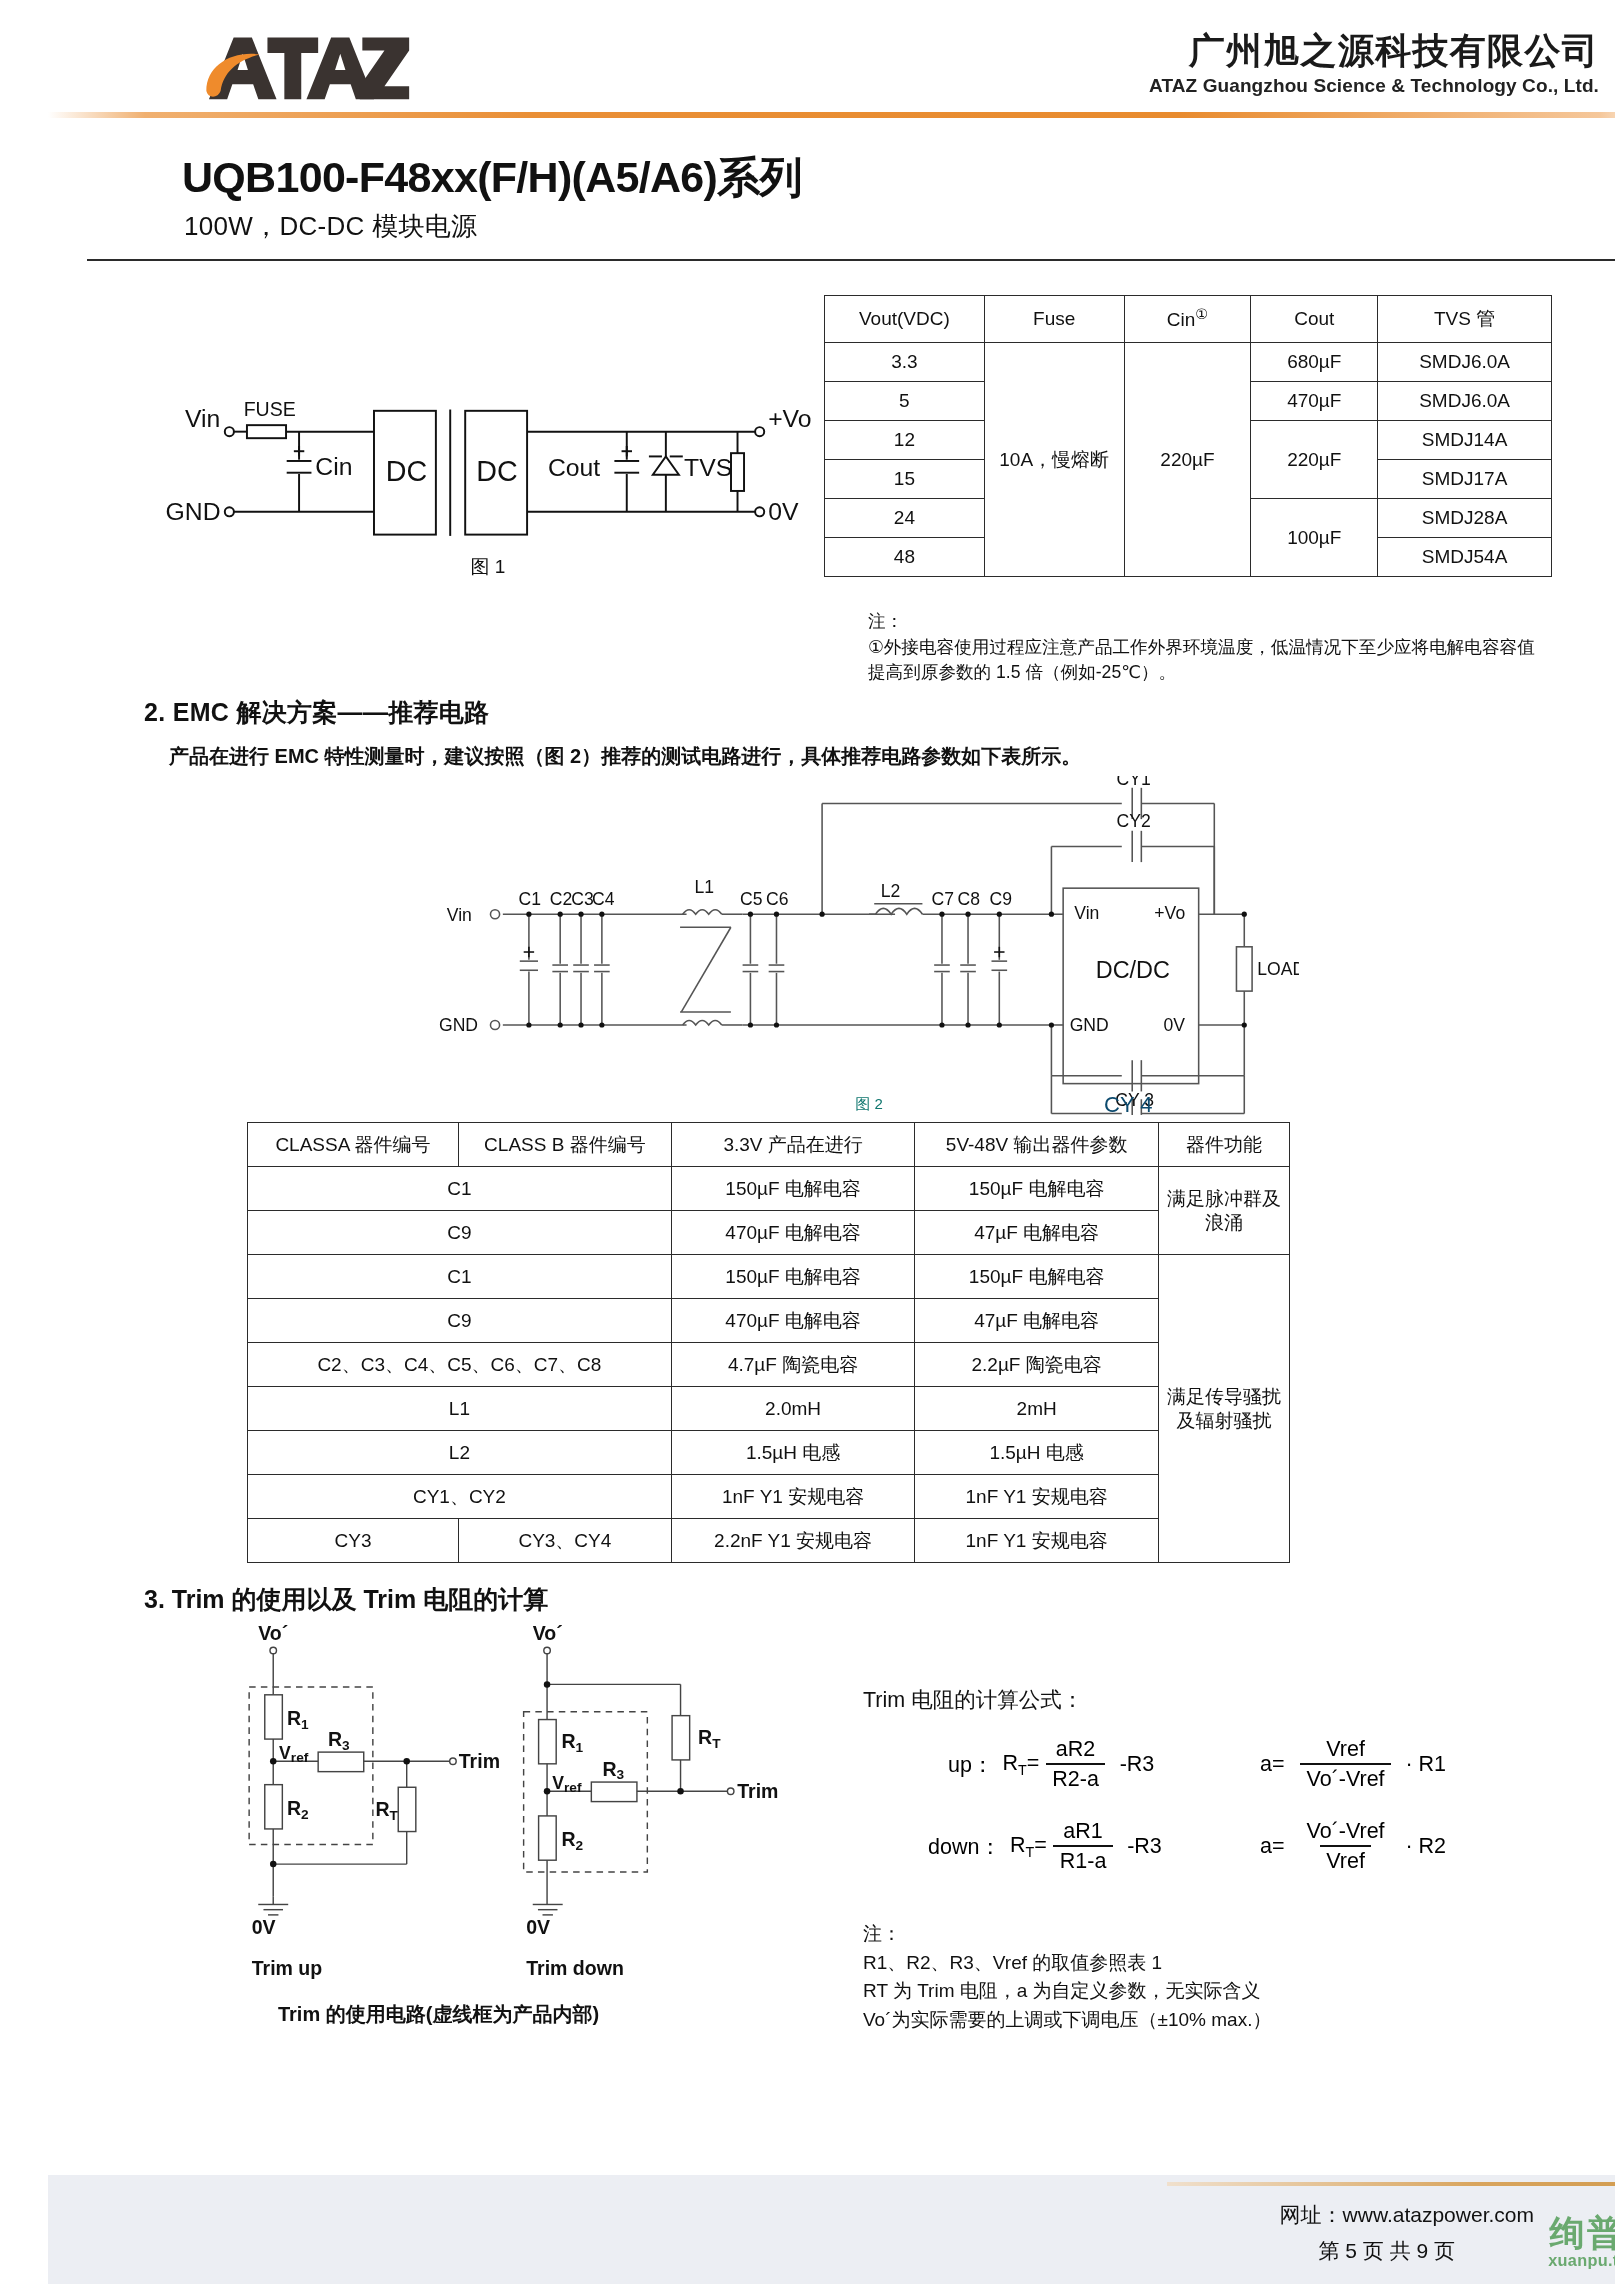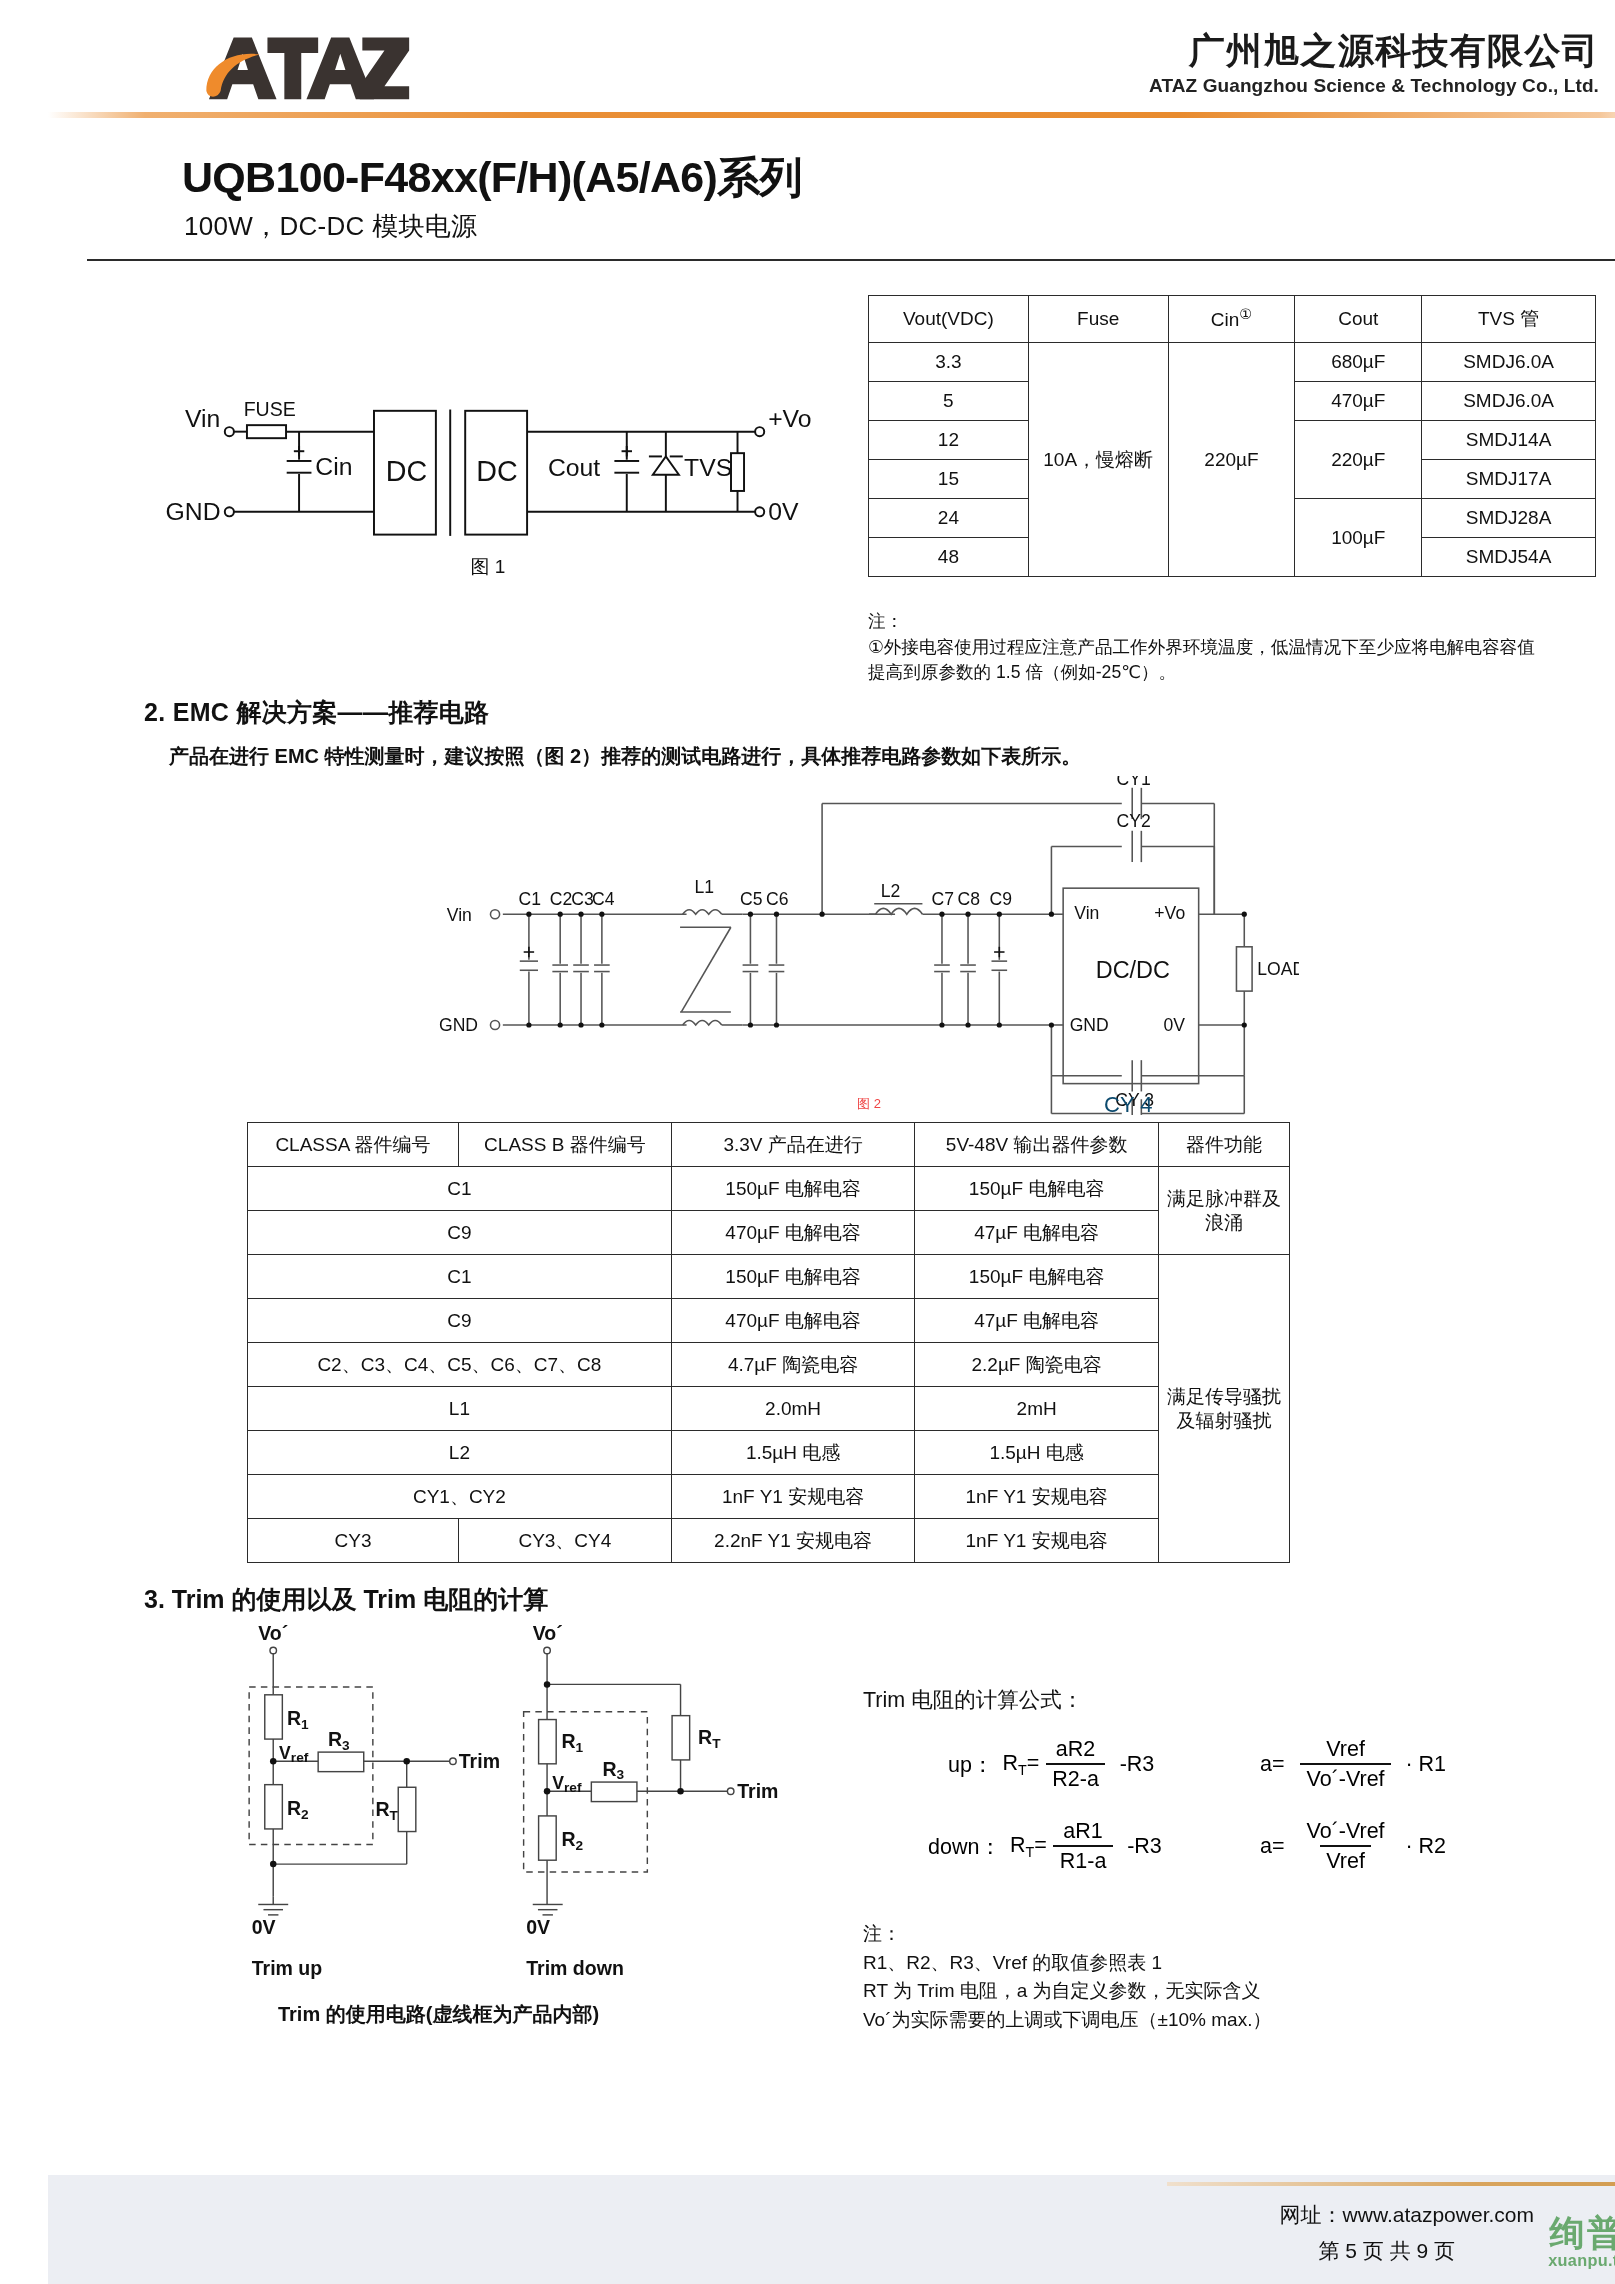--- a/index.html
+++ b/index.html
@@ -33,21 +33,21 @@
   .title-sub { position:absolute; left:136px; top:209px; font-size:26px; font-weight:400;
       color:#111; white-space:nowrap; letter-spacing:0.3px;}
   .title-rule { position:absolute; left:39px; top:259px; width:1538px; height:2px; background:#2b2b2b; }
 
   
   .fig1-wrap { position:absolute; left:111px; top:391px; width:658px; height:196px; }
   .fig1-cap { position:absolute; left:111px; top:554px; width:658px; text-align:center;
       font-size:19px; color:#111; }
 
   
-  .t1 { position:absolute; left:820px; top:295px; border-collapse:collapse; width:728px;
+  .t1 { position:absolute; left:776px; top:295px; border-collapse:collapse; width:728px;
         font-size:19px; }
   .t1 td, .t1 th { border:1.3px solid #2b2b2b; text-align:center; vertical-align:middle;
        font-weight:400; padding:0; height:39px; color:#111; }
   .t1 thead th { height:47px; font-weight:400; }
   .t1 .c-vout { width:160px; }
   .t1 .c-fuse { width:140px; }
   .t1 .c-cin  { width:127px; }
   .t1 .c-cout { width:127px; }
   .t1 .c-tvs  { width:174px; }
   sup.circ { font-size:14.3px; vertical-align:super; }
@@ -56,21 +56,21 @@
      line-height:1.45; color:#111; }
   .note1 .ln { display:block; white-space:nowrap; }
 
   
   .h2 { position:absolute; left:96px; top:696px; font-size:25px; font-weight:700; color:#111;
         letter-spacing:0.3px; white-space:nowrap; }
   .p2 { position:absolute; left:121px; top:743px; font-size:20px; color:#111; white-space:nowrap;font-weight:bold; }
 
   .fig2-wrap { position:absolute; left:391px; top:776px; width:860px; height:339px; }
   .fig2-cap { position:absolute; left:391px; top:1095px; width:860px; text-align:center;
-      font-size:13px; color:#ef4444; }
+      font-size:15px; color:#0f766e; }
 
   
   .t2 { position:absolute; left:199px; top:1122px; border-collapse:collapse; width:1043px;
         font-size:19px; }
   .t2 td, .t2 th { border:1.3px solid #2b2b2b; text-align:center; vertical-align:middle;
       font-weight:400; height:44px; padding:0 3.9px; color:#111; }
   .t2 .w1 { width:222px; }
   .t2 .w2 { width:225px; }
   .t2 .w3 { width:259px; }
   .t2 .w4 { width:259px; }

